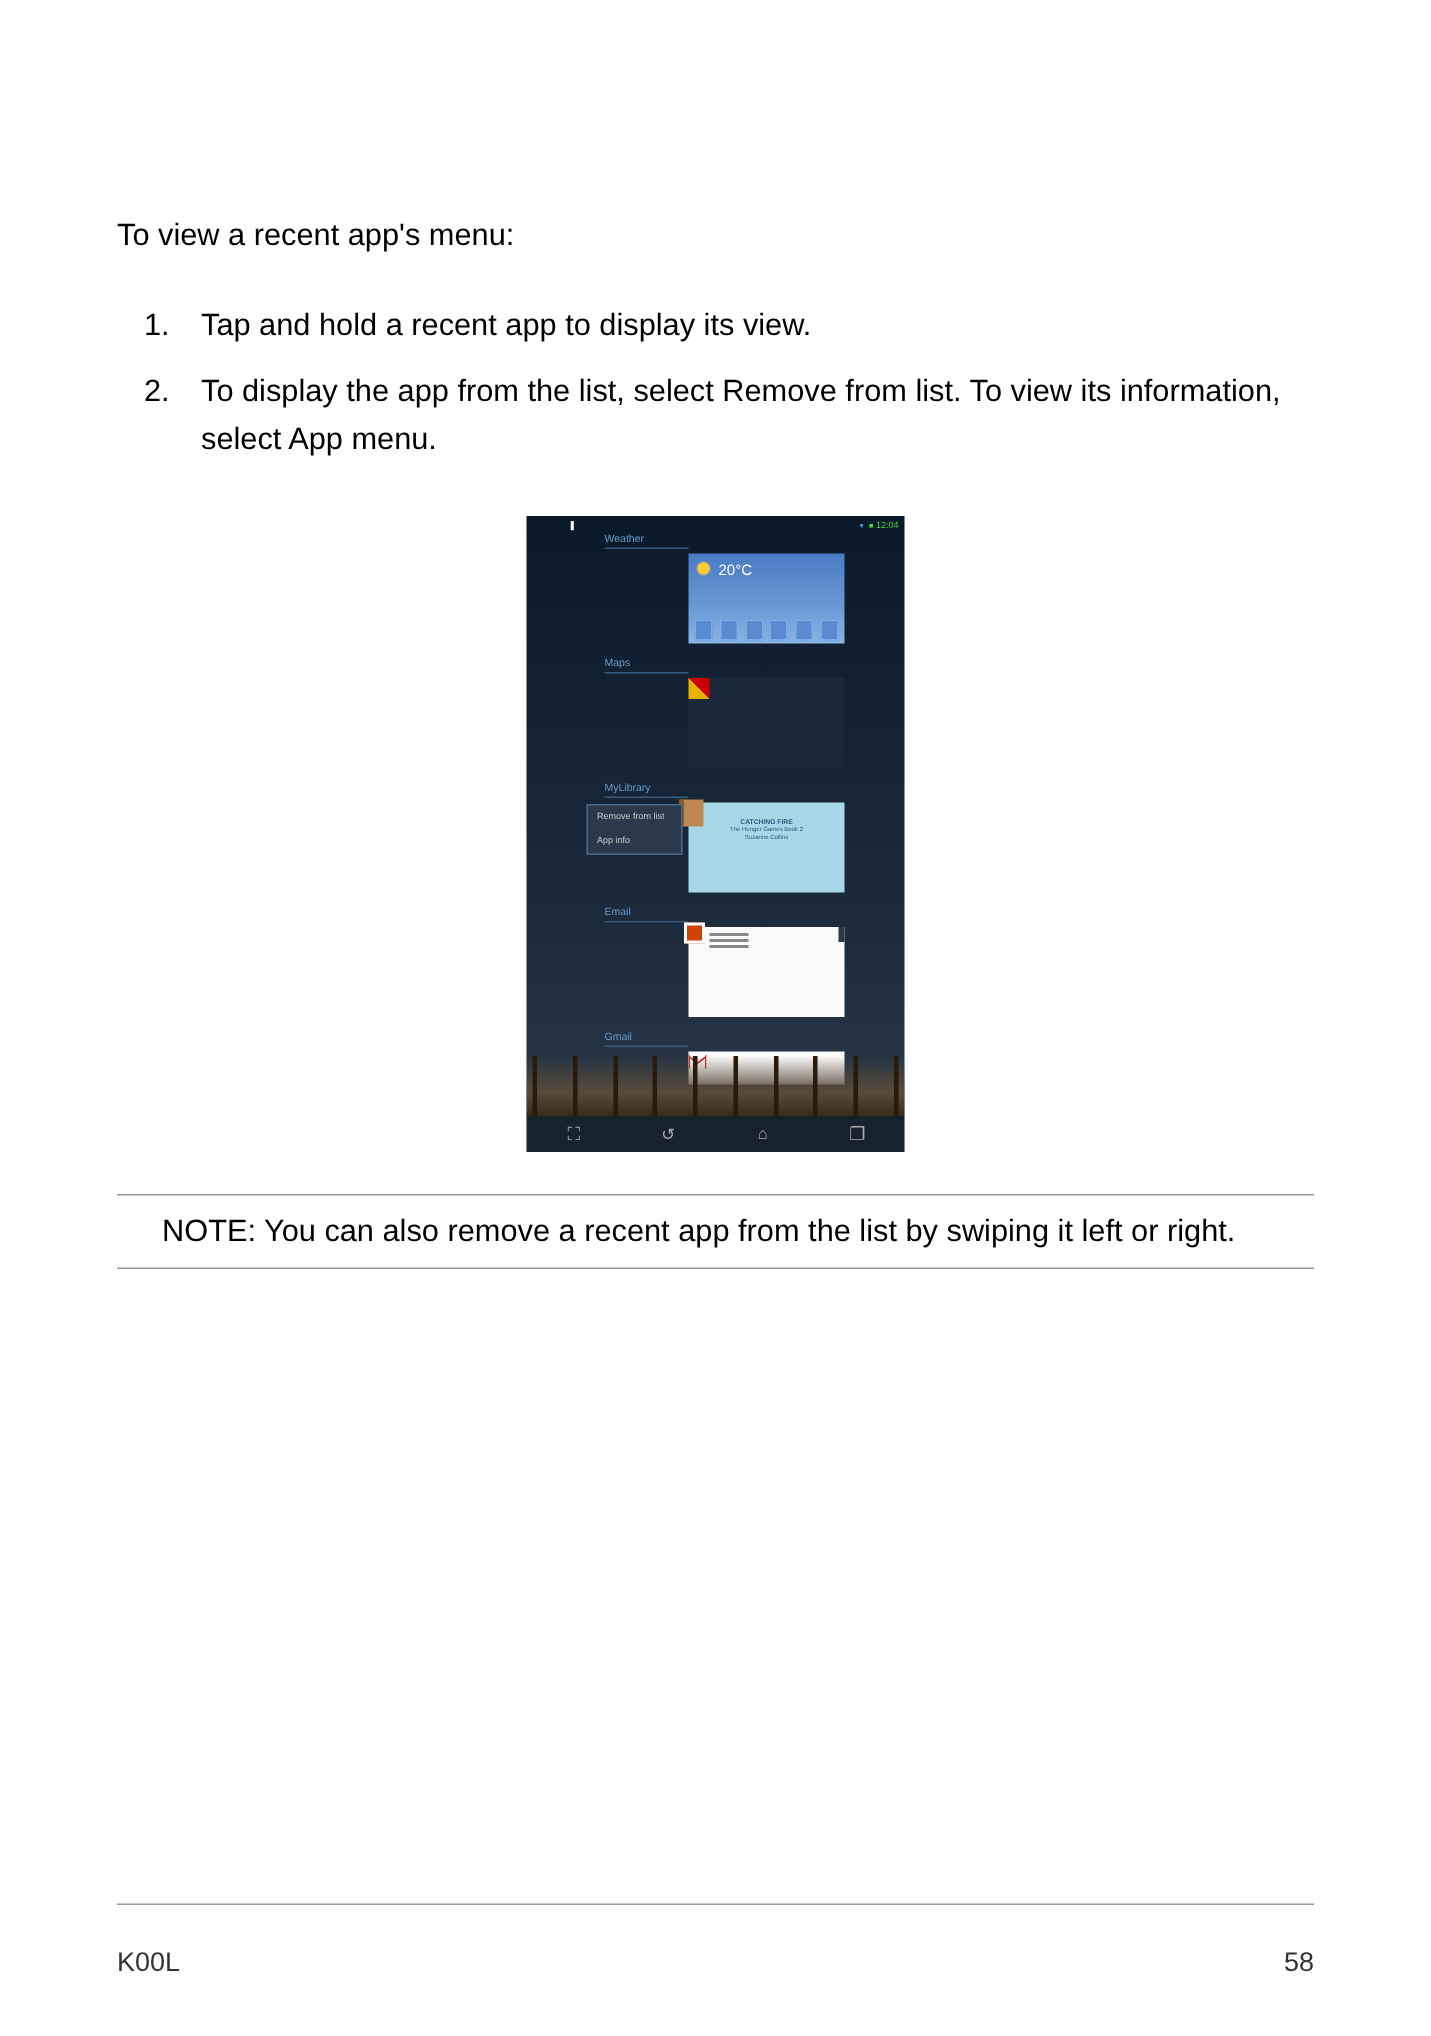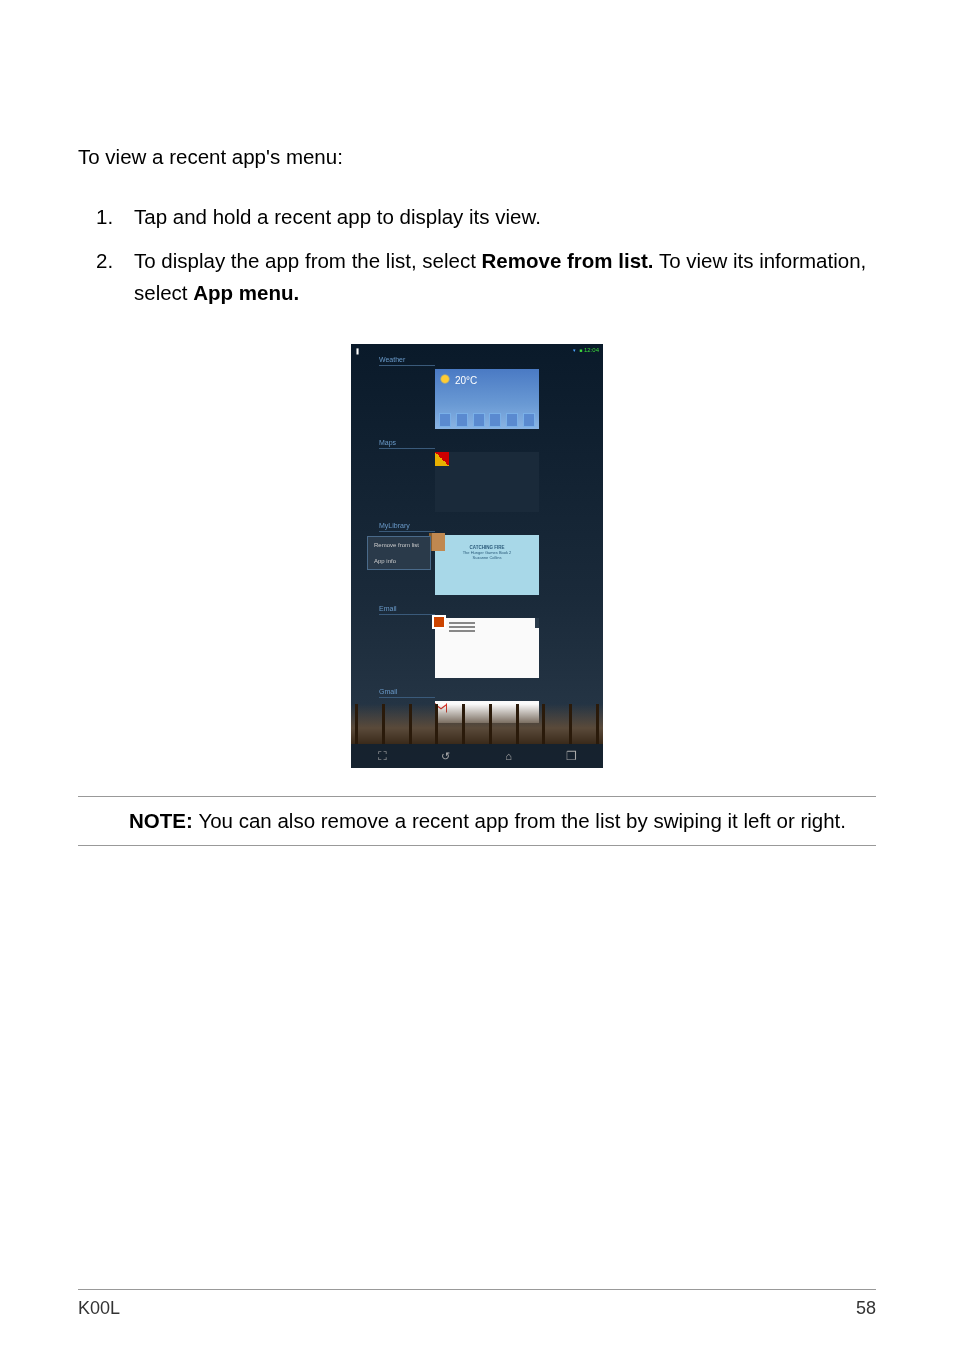--- a/index.html
+++ b/index.html
@@ -29,33 +29,34 @@
       display: flex;
     }
     .list-num {
       width: 32px;
       flex-shrink: 0;
     }
     .list-body {
       flex: 1;
       padding-left: 6px;
     }
-    .bold { font-weight: 700; }
+    .bold { font-weight: 400; }
     .screenshot-container {
       display: flex;
       justify-content: center;
       margin-top: 36px;
       margin-bottom: 28px;
     }
     .device-screenshot {
       width: 252px;
       height: 424px;
       background: linear-gradient(180deg, #0a1a2a 0%, #1a2a3a 60%, #2a3a4a 100%);
       position: relative;
       overflow: hidden;
+      padding-left: 24px;
     }
     .status-bar {
       height: 12px;
       display: flex;
       justify-content: space-between;
       align-items: center;
       padding: 0 4px;
       font-size: 6px;
       color: #fff;
     }
@@ -259,29 +260,28 @@
       width: 3px;
       background: #2a1a0a;
       height: 100%;
     }
     .note-section {
       border-top: 1px solid #999;
       border-bottom: 1px solid #999;
       padding: 12px 30px;
       margin-top: 8px;
       font-size: 20.5px;
-      text-align: right;
     }
     .footer {
       position: absolute;
       bottom: 38px;
       left: 78px;
       right: 78px;
       border-top: 1px solid #999;
-      padding-top: 8px;
+      padding-top: 28px;
       display: flex;
       justify-content: space-between;
       font-size: 18px;
       color: #333;
     }
     .icon-unicode { font-size: 5px; }
     .q-icon { font-size: 11px; }
   </style>
 </head>
 <body>

